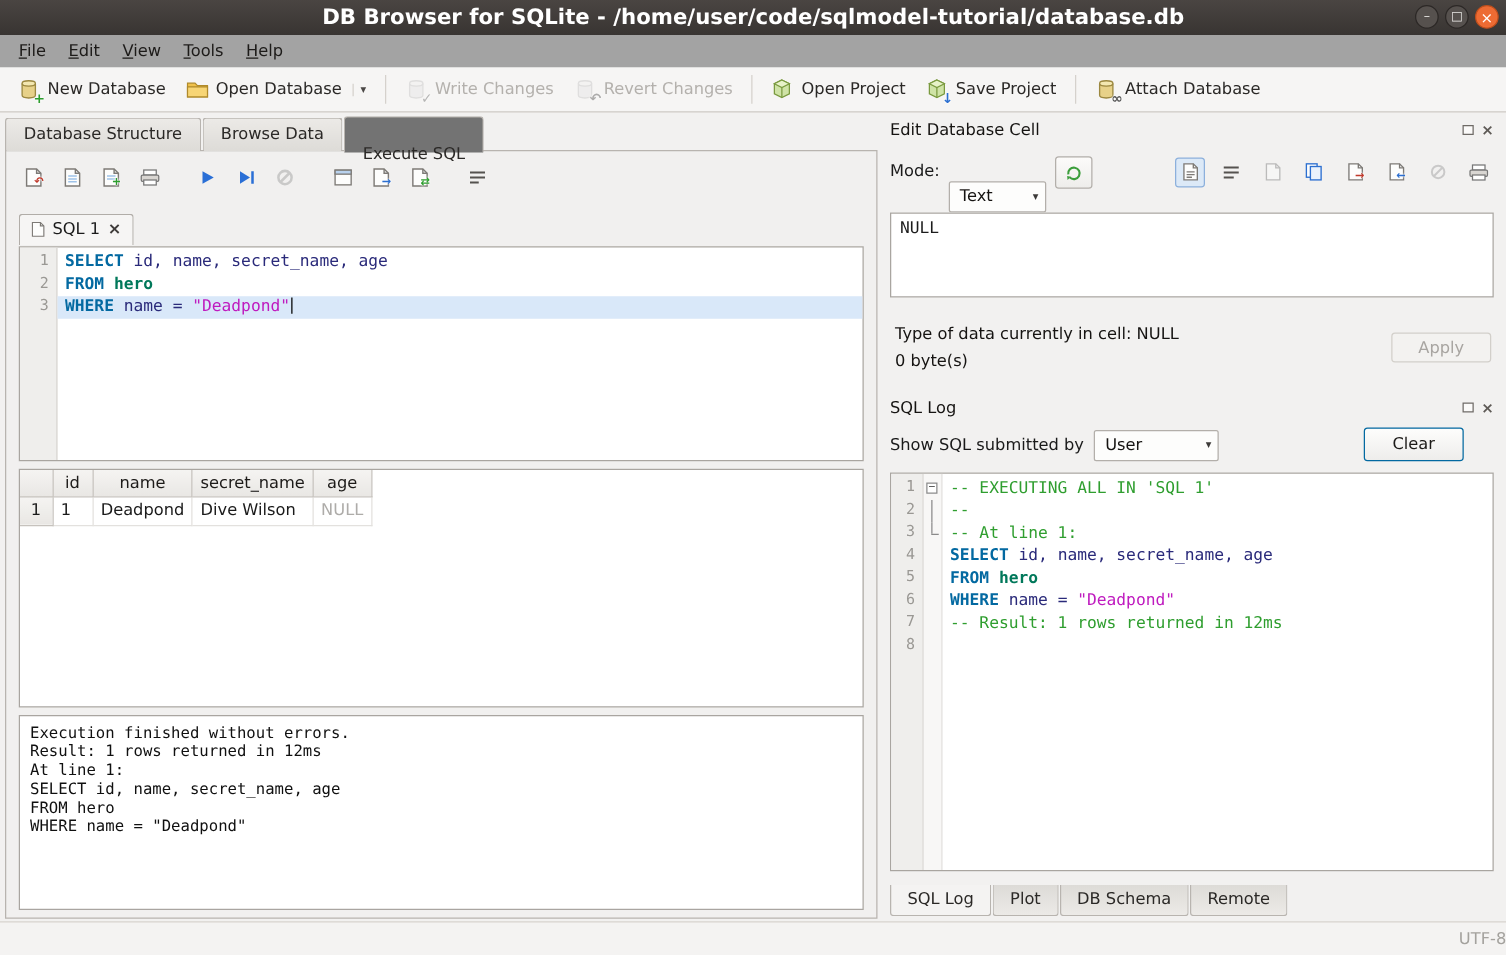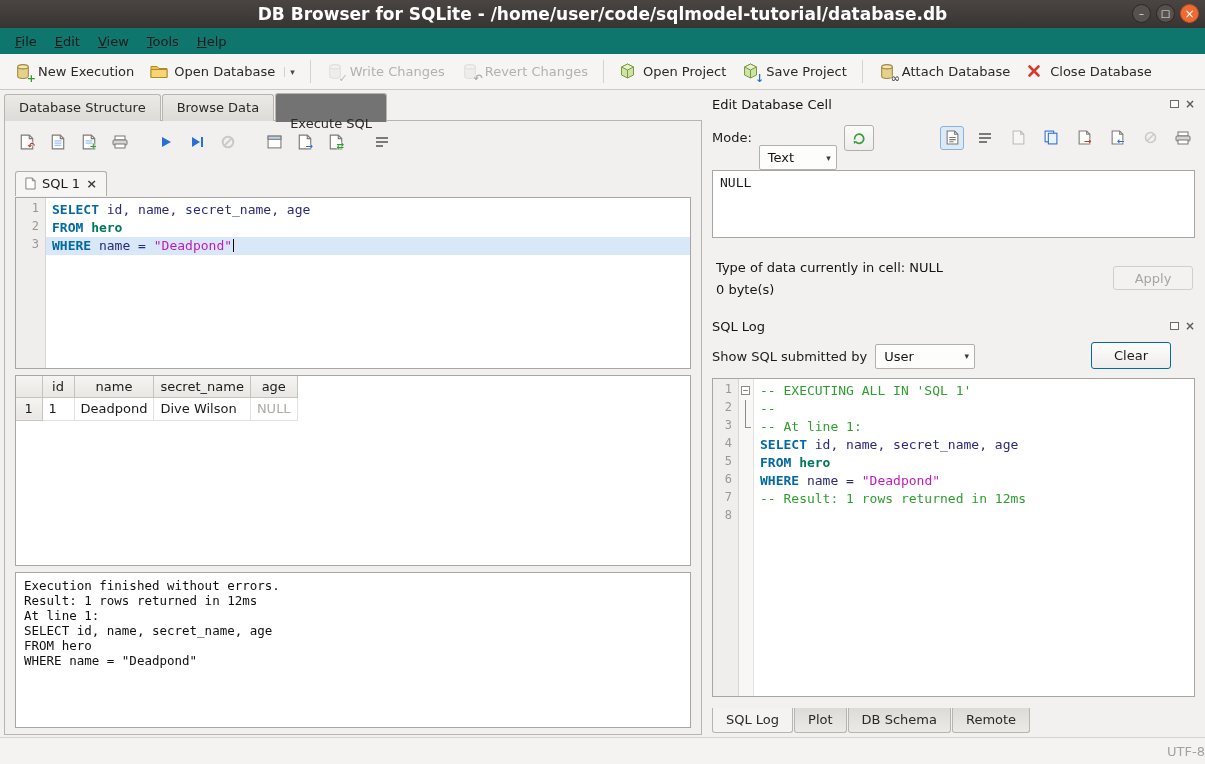--- a/index.html
+++ b/index.html
@@ -10,21 +10,21 @@
   
   .titlebar { position:absolute; top:0; left:0; right:0; height:28px;
     background:linear-gradient(#4a4542,#383432); display:flex; align-items:center; justify-content:center; }
   .titlebar .title { color:#ffffff; font-weight:bold; font-size:17px; }
   .win-controls { position:absolute; right:6px; top:4px; display:flex; gap:5px; }
   .win-btn { width:19px; height:19px; border-radius:50%; background:#56514e; border:1px solid #2c2826;
     color:#e9e7e5; font-size:10px; line-height:1; display:flex; align-items:center; justify-content:center; }
   .win-btn.close { background:#ed6b33; border-color:#bf4e1c; color:#fff; font-size:12px; }
 
   
-  .menubar { position:absolute; top:28px; left:0; right:0; height:26px; background:#0f766e;
+  .menubar { position:absolute; top:28px; left:0; right:0; height:26px; background:#a3a3a3;
     display:flex; align-items:center; padding-left:6px; }
   .menu-item { display:inline-block; padding:4px 9px; border-radius:3px; color:#1d1b19; }
   .menu-item::first-letter { text-decoration:underline; }
 
   
   .toolbar { position:absolute; top:54px; left:0; right:0; height:36px; background:#f6f5f4;
     border-bottom:1px solid #cdc9c4; display:flex; align-items:center; padding:0 6px; }
   .tbtn { display:flex; align-items:center; gap:6px; padding:5px 8px; border-radius:3px; color:#2b2927; white-space:nowrap; }
   .tbtn.disabled { color:#b4b1ad; }
   .tbtn.disabled svg, .tbtn.disabled .tb-ico { opacity:.45; filter:grayscale(1); }
@@ -176,21 +176,21 @@
 
   <div class="toolbar">
     <span class="tbtn">
       <span class="tb-ico">
         <svg width="18" height="17" viewBox="0 0 16 16">
             <path d="M3 3.5v9c0 1.2 2.2 2 5 2s5-.8 5-2v-9" fill="#e7d189" stroke="#9c8840"></path>
             <ellipse cx="8" cy="3.5" rx="5" ry="2" fill="#f3e7b1" stroke="#9c8840"></ellipse>
           </svg>
         <span class="ov" style="color:#2e9e2e">+</span>
       </span>
-      <span>New Execution</span>
+      <span>New Database</span>
     </span>
 
     <span class="tbtn">
       <span class="tb-ico">
         <svg width="18" height="16" viewBox="0 0 18 15">
             <path d="M1 3h6l2 2h8v9H1z" fill="#f0c14b" stroke="#b08a2a"></path>
             <path d="M1 6h16v8H1z" fill="#f7d575" stroke="#b08a2a"></path>
           </svg>
       </span>
       <span>Open Database</span>
@@ -252,28 +252,20 @@
       <span class="tb-ico">
         <svg width="18" height="17" viewBox="0 0 16 16">
             <path d="M3 3.5v9c0 1.2 2.2 2 5 2s5-.8 5-2v-9" fill="#e7d189" stroke="#9c8840"></path>
             <ellipse cx="8" cy="3.5" rx="5" ry="2" fill="#f3e7b1" stroke="#9c8840"></ellipse>
           </svg>
         <span class="ov" style="color:#555">∞</span>
       </span>
       <span>Attach Database</span>
     </span>
 
-    <span class="tbtn">
-      <span class="tb-ico">
-        <svg width="16" height="16" viewBox="0 0 16 16">
-            <path d="M3.5 3.5l9 9M12.5 3.5l-9 9" stroke="#d23b2f" stroke-width="2.6" stroke-linecap="round" fill="none"></path>
-          </svg>
-      </span>
-      <span>Close Database</span>
-    </span>
   </div>
 
   <div class="left-pane">
 
     <div class="main-tabs">
       <span class="mtab">Database Structure</span>
       <span class="mtab">Browse Data</span>
       <span class="mtab active">Execute SQL</span>
     </div>
 

